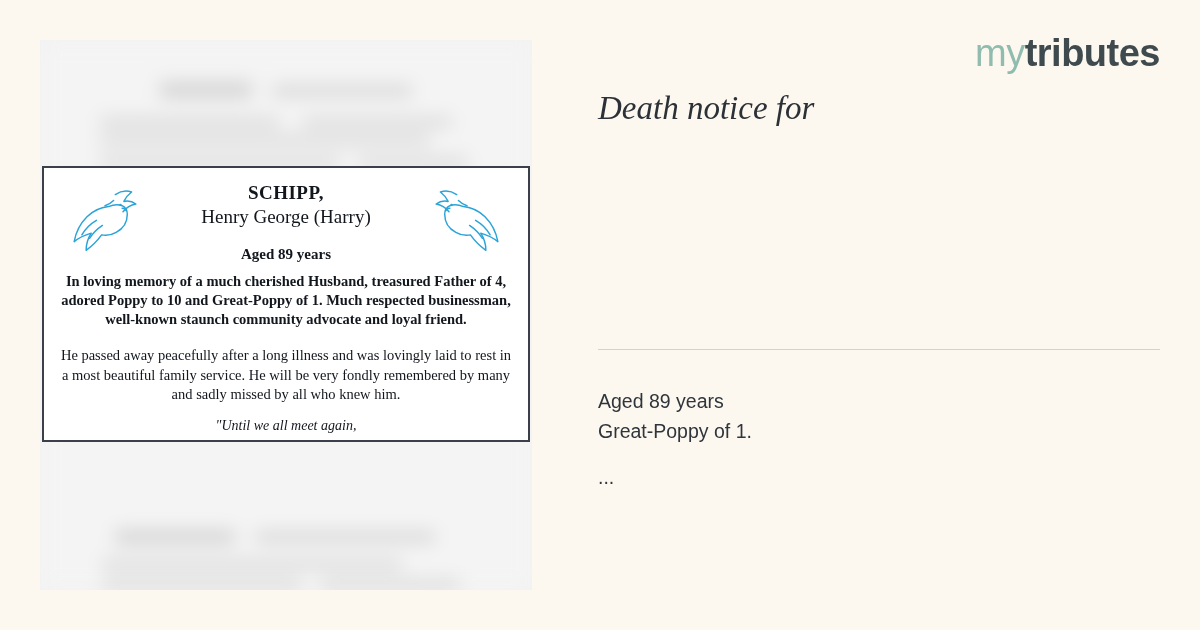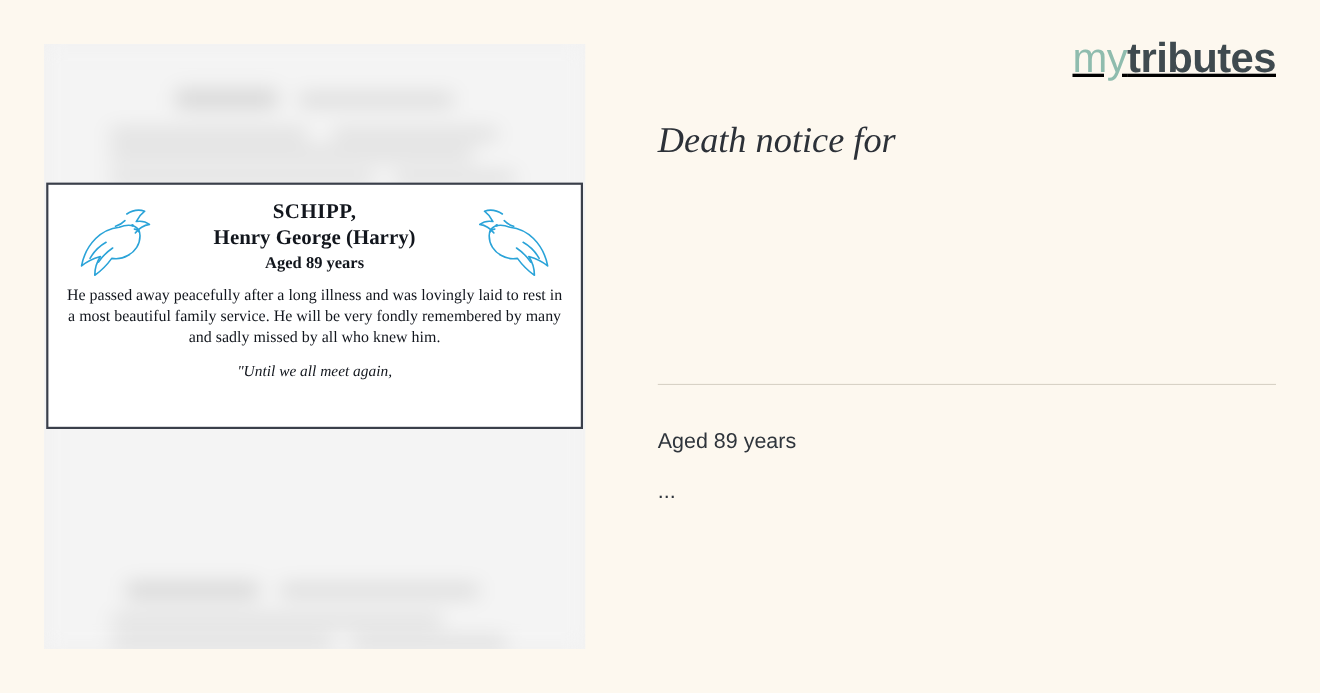--- a/index.html
+++ b/index.html
@@ -50,21 +50,21 @@
   .bl10{ left: 62px;  top: 520px; width: 300px; height: 8px; }
   .bl11{ left: 62px;  top: 540px; width: 200px; height: 8px; }
   .bl12{ left: 280px; top: 540px; width: 140px; height: 8px; }
 
   
   .clipping {
     position: absolute;
     left: 2px;
     top: 126px;
     width: 488px;
-    height: 224px;
+    height: 276px;
     background: #ffffff;
     border: 2px solid #3a3f4a;
     box-sizing: border-box;
     padding: 8px 14px 10px;
     font-family: "Liberation Serif", serif;
     color: #12161d;
     text-align: center;
   }
   .clip-head {
     position: relative;
@@ -79,66 +79,64 @@
   .dove-left  { left: 4px; }
   .dove-right { right: 4px; }
   .surname {
     font-size: 19px;
     font-weight: bold;
     letter-spacing: .5px;
     margin: 6px 0 0;
   }
   .given {
     font-size: 19px;
-    font-weight: bold;
-    margin: 2px 0 4px;
+    font-weight: normal;
+    margin: 2px 0 18px;
   }
   .aged {
     font-size: 15px;
     font-weight: bold;
     margin: 3px 0 0;
   }
   .para {
     font-size: 14.5px;
     line-height: 1.32;
     margin: 9px 0 0;
     font-weight: 600;
   }
-  .para.second { margin-top: 0; font-weight: 500; }
+  .para.second { margin-top: 17px; font-weight: 500; }
   .verse {
     font-family: "Liberation Serif", serif;
     font-style: italic;
     font-size: 14px;
     line-height: 1.35;
     margin-top: 13px;
   }
 
   
   .brand {
     position: absolute;
     right: 40px;
     top: 34px;
     font-family: "Liberation Sans", sans-serif;
     font-size: 38px;
     line-height: 1;
     letter-spacing: -0.5px;
-    text-decoration: underline;
   }
   .brand .my { color: #8fbcae; font-weight: 400; }
   .brand .tributes { color: #3f4a4f; font-weight: 700; }
 
   .headline {
     position: absolute;
     left: 598px;
     top: 90px;
     font-family: "Liberation Serif", serif;
     font-style: italic;
     font-size: 33px;
     color: #2c3138;
-    margin-top: 20px;
   }
 
   .divider {
     position: absolute;
     left: 598px;
     top: 349px;
     width: 562px;
     height: 1px;
     background: #d8d2c6;
   }
@@ -199,31 +197,33 @@
             <path d="M47 46c-6 4-11 9-15 15"></path>
             <path d="M70 26c2 0 4 1 5 3"></path>
             <circle cx="68" cy="22" r="1.4" fill="#2aa3d8" stroke="none"></circle>
           </g>
         </svg>
       </span>
       <div class="surname">SCHIPP,</div>
       <div class="given">Henry George (Harry)</div>
       <div class="aged">Aged 89 years</div>
     </div>
+    <p class="para">In loving memory of a much cherished Husband, treasured Father of 4, adored Poppy to 10 and Great-Poppy of 1. Much respected businessman, well-known staunch community advocate and loyal friend.</p>
     <p class="para second">He passed away peacefully after a long illness and was lovingly laid to rest in a most beautiful family service. He will be very fondly remembered by many and sadly missed by all who knew him.</p>
     <div class="verse">
       <div>"Until we all meet again,</div>
     </div>
   </div>
 </div>
 
 <div class="brand">
   <span class="my">my</span><span class="tributes">tributes</span>
 </div>
 
 <div class="headline">Death notice for</div>
 
 <div class="divider"></div>
 
 <div class="body-text">
   <div class="line">Aged 89 years</div>
+  <div class="line">Great-Poppy of 1.</div>
   <div class="ellipsis">...</div>
 </div>
 
 </body></html>

